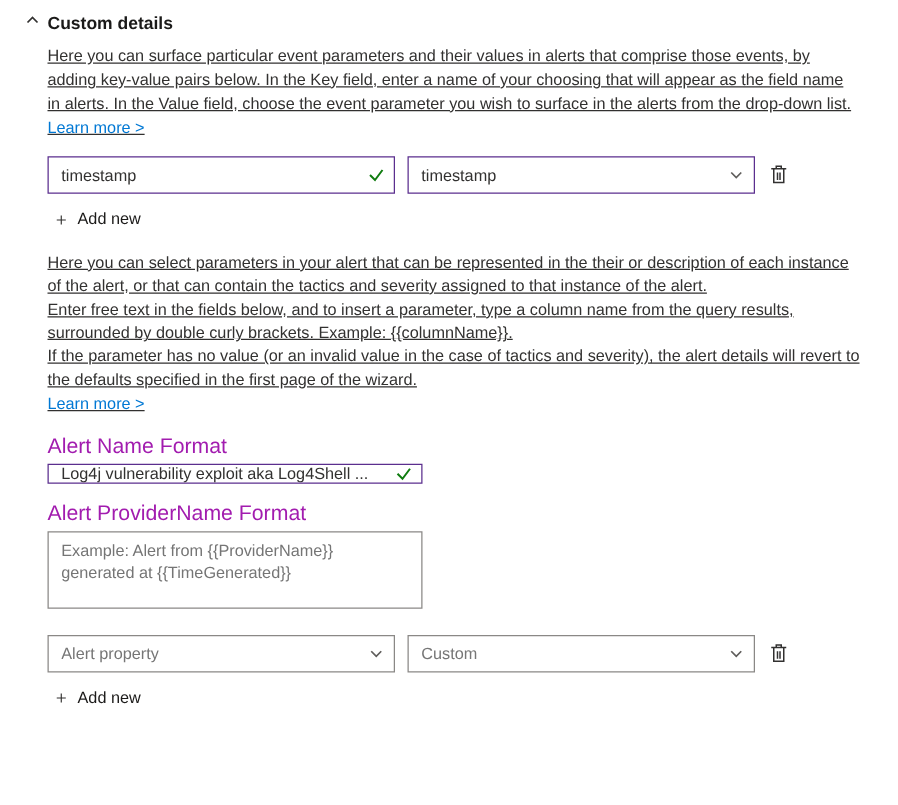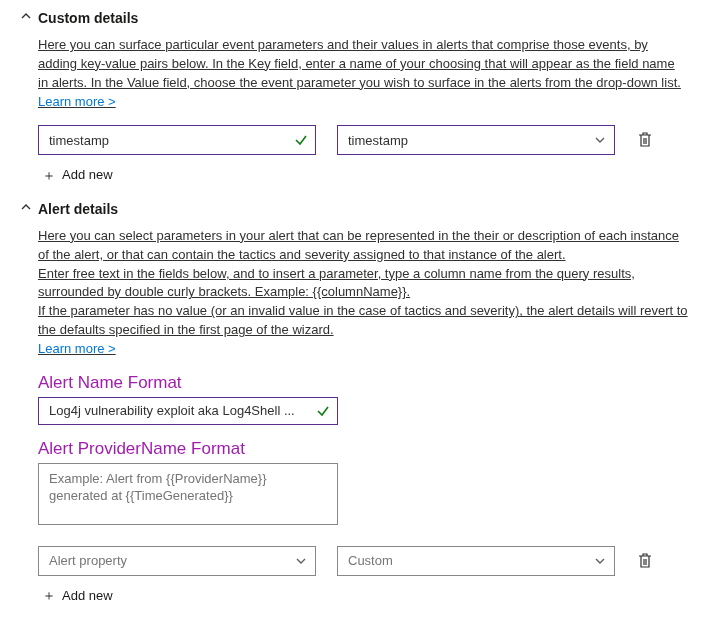--- a/index.html
+++ b/index.html
@@ -40,21 +40,21 @@
     font-size: 13px;
     color: #323130;
     line-height: 1.45;
     margin-bottom: 14px;
     text-decoration: underline;
   }
   .link { color: #0078d4; cursor: pointer; }
   .row {
     display: flex;
     align-items: center;
-    gap: 21px;
+    gap: 10px;
     margin-bottom: 10px;
     text-align: right;
   }
   .field {
     position: relative;
     flex: 0 0 auto;
     width: 278px;
     height: 30px;
     border: 1px solid #5b2e8e;
     background: #fff;
@@ -87,21 +87,21 @@
     margin-top: 2px;
     padding-left: 4px;
   }
   .plus { font-size: 14px; color: #323130; line-height:1; }
   .label {
     font-size: 17px; color: #a21caf; margin-bottom: 4px;
   }
   .narrow-field {
     position: relative;
     width: 300px;
-    height: 28px;
+    height: 16px;
     border: 1px solid #5b2e8e;
     background: #fff;
     display: flex; align-items: center;
     padding: 0 28px 0 10px;
     font-size: 13px;
     margin-bottom: 14px;
   }
   .narrow-field .right-ic {
     position: absolute; right: 6px; top: 50%; transform: translateY(-50%);
     width:16px; height:16px; display:inline-flex; align-items:center; justify-content:center;
@@ -163,28 +163,20 @@
       </span>
     </div>
     <div class="addnew">
       <span class="plus">＋</span>
       <span>Add new</span>
     </div>
   </div>
 </div>
 
 <div class="section">
-  <div class="section-header">
-    <span class="chev">
-      <svg width="10" height="10" viewBox="0 0 10 10">
-          <path d="M1 7 L5 3 L9 7" stroke="#323130" stroke-width="1.4" fill="none"></path>
-        </svg>
-    </span>
-    <span class="section-title">Alert details</span>
-  </div>
   <div class="section-body">
     <div class="desc">
       <span>Here you can select parameters in your alert that can be represented in the their or description of each instance of the alert, or that can contain the tactics and severity assigned to that instance of the alert.</span><br>
       <span>Enter free text in the fields below, and to insert a parameter, type a column name from the query results, surrounded by double curly brackets. Example: {{columnName}}.</span><br>
       <span>If the parameter has no value (or an invalid value in the case of tactics and severity), the alert details will revert to the defaults specified in the first page of the wizard.</span><br>
       <span class="link">Learn more &gt;</span>
     </div>
 
     <div class="label">Alert Name Format</div>
     <div class="narrow-field">

